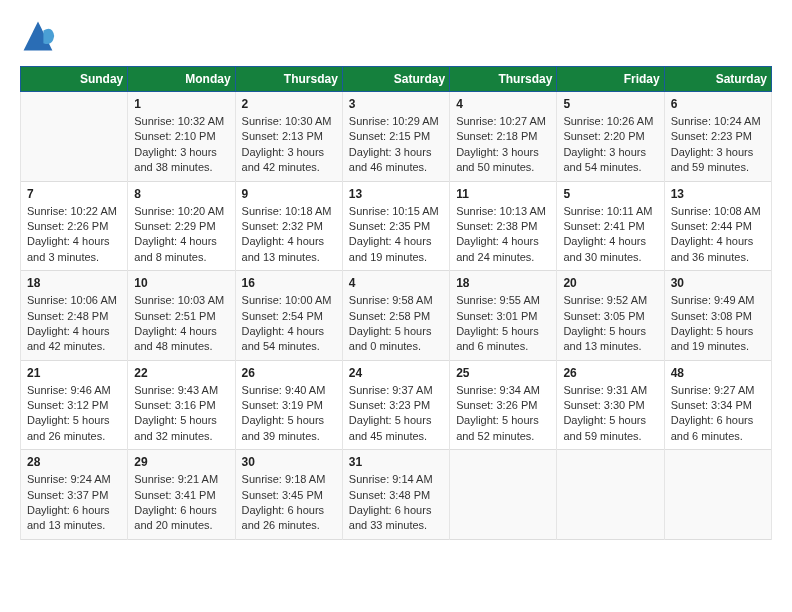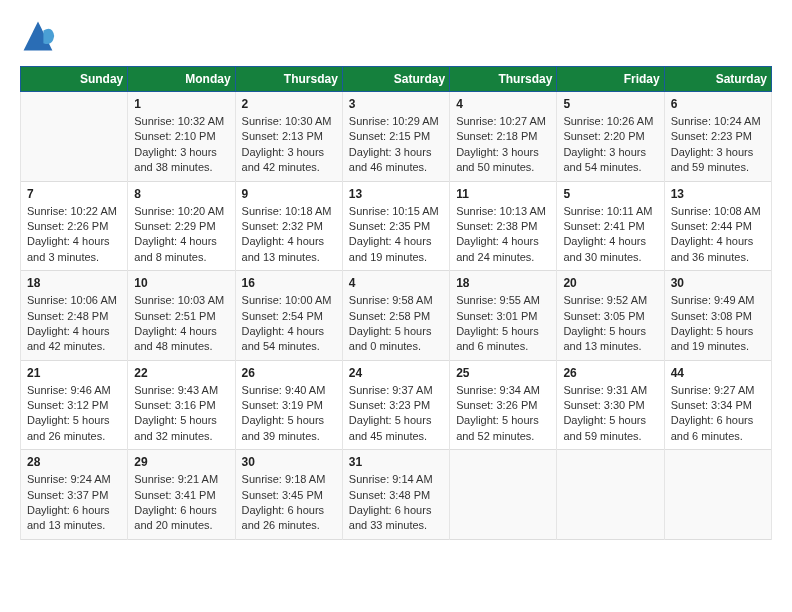--- a/index.html
+++ b/index.html
@@ -242,21 +242,21 @@
           </td>
           <td>
             <div class="day-num">25</div>
             <div class="day-info">Sunrise: 9:34 AM<br>Sunset: 3:26 PM<br>Daylight: 5 hours and 52 minutes.</div>
           </td>
           <td>
             <div class="day-num">26</div>
             <div class="day-info">Sunrise: 9:31 AM<br>Sunset: 3:30 PM<br>Daylight: 5 hours and 59 minutes.</div>
           </td>
           <td>
-            <div class="day-num">44</div>
+            <div class="day-num">48</div>
             <div class="day-info">Sunrise: 9:27 AM<br>Sunset: 3:34 PM<br>Daylight: 6 hours and 6 minutes.</div>
           </td>
         </tr>
         <tr>
           <td>
             <div class="day-num">28</div>
             <div class="day-info">Sunrise: 9:24 AM<br>Sunset: 3:37 PM<br>Daylight: 6 hours and 13 minutes.</div>
           </td>
           <td>
             <div class="day-num">29</div>

